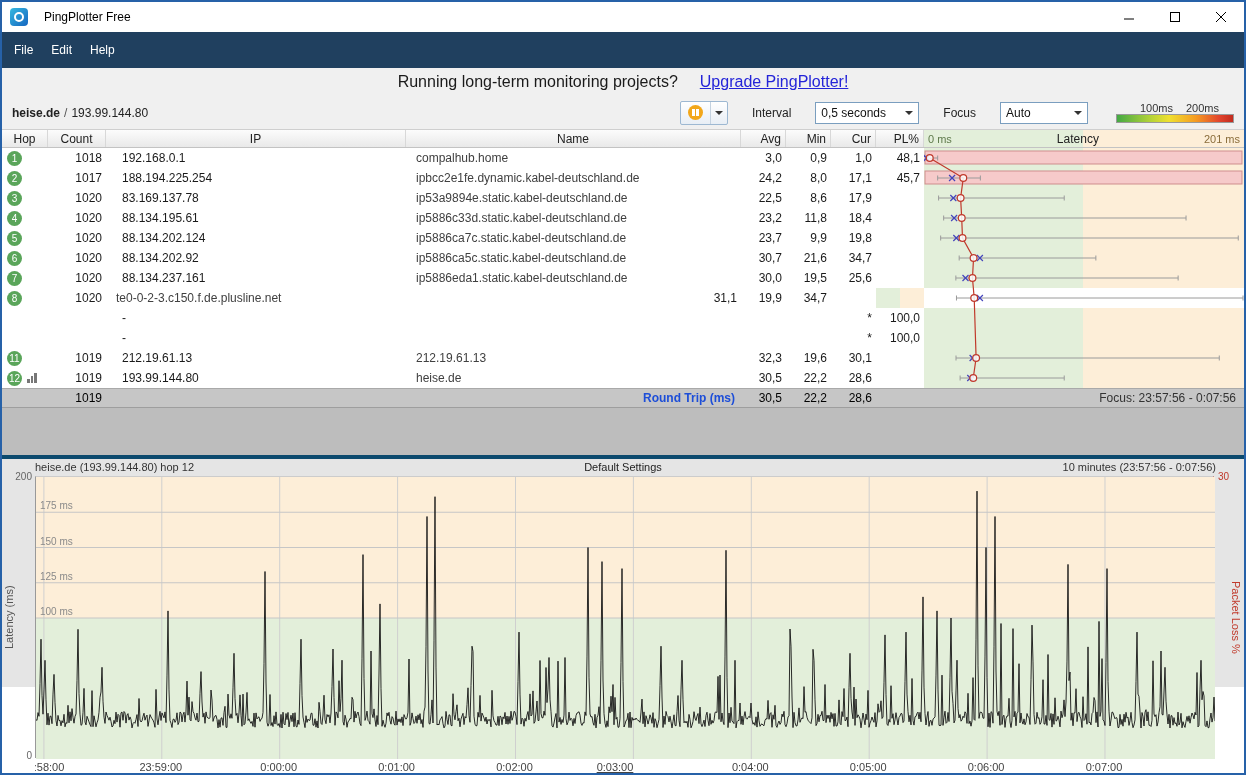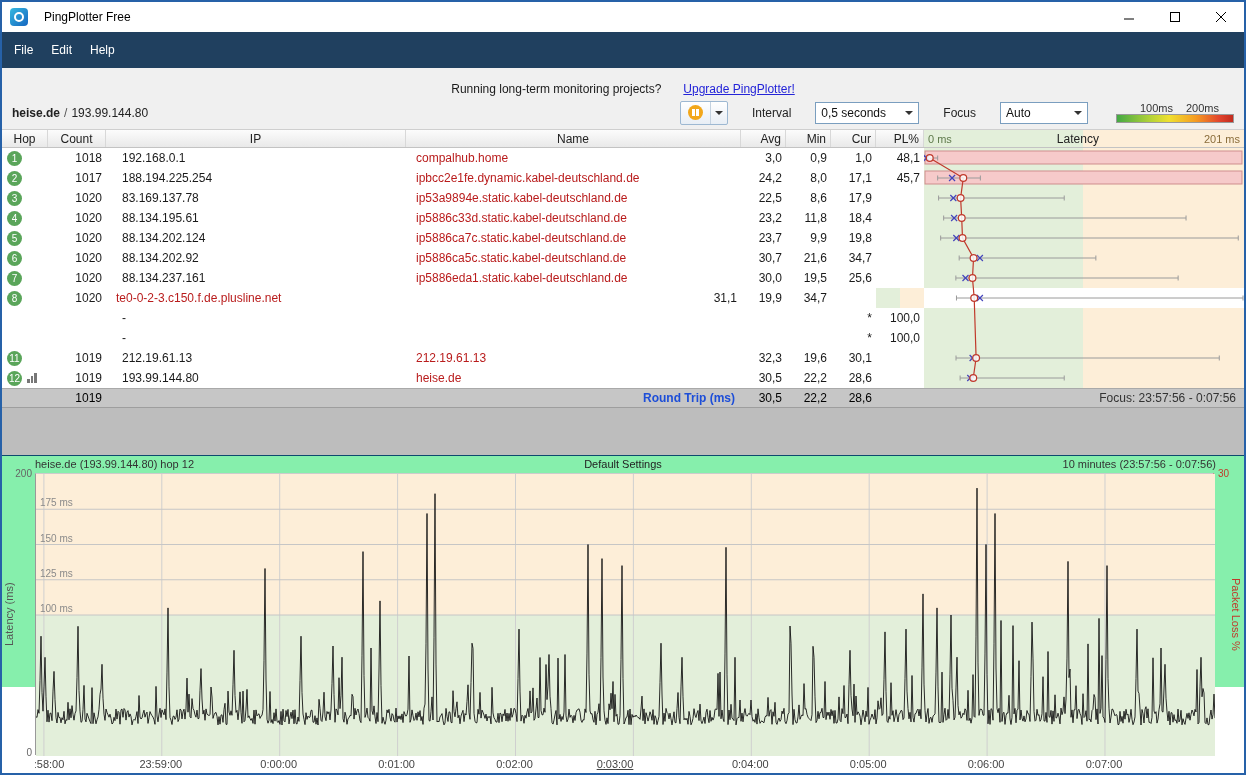--- a/index.html
+++ b/index.html
@@ -13,21 +13,21 @@
   .app-icon::after{content:"";position:absolute;inset:4px;border:2px solid #fff;border-radius:50%}
   .title{margin-left:16px;font-size:12px;color:#000}
   .win-controls{margin-left:auto;display:flex;height:100%}
   .wbtn{width:46px;height:100%;display:flex;align-items:center;justify-content:center;cursor:pointer}
 
   
   .menubar{height:36px;background:#20405f;display:flex;align-items:center;padding-left:3px}
   .menu-item{color:#fff;font-size:12px;padding:5px 9px;cursor:pointer}
 
   
-  .banner{height:28px;background:#f0f0f0;display:flex;align-items:flex-end;justify-content:center;font-size:12px;color:#1a1a1a}
+  .banner{height:28px;background:#f0f0f0;display:flex;align-items:center;justify-content:center;font-size:16px;color:#1a1a1a}
   .link{color:#2424d8;text-decoration:underline;margin-left:22px;cursor:pointer}
 
   
   .targetbar{height:34px;background:#f0f0f0;display:flex;align-items:center;padding:0 10px;border-bottom:1px solid #cfcfcf}
   .target-text{font-size:12px;color:#222}
   .target-text b{font-weight:bold}
   .sep{margin:0 4px;color:#555}
   .controls{margin-left:auto;display:flex;align-items:center;gap:24px}
   .pausewrap{display:flex;border:1px solid #9db8d2;border-radius:2px;background:linear-gradient(#ffffff,#e8eef5);height:24px}
   .pausebtn{width:30px;display:flex;align-items:center;justify-content:center;border-right:1px solid #c4d2e0;cursor:pointer}
@@ -52,36 +52,36 @@
   .th{display:flex;align-items:center;justify-content:center;border-right:1px solid #d8d8d8;overflow:hidden;cursor:pointer}
   .th.num{justify-content:flex-end;padding-right:4px}
   .th.lat{background:linear-gradient(90deg,#e3efda 0 49.75%,#fdeed8 49.75% 100%);justify-content:space-between;padding:0 4px;border-right:none}
   .th.lat .smin{color:#5f7a4c;font-size:11px}
   .th.lat .smax{color:#8a6d3b;font-size:11px}
   .tbody{position:relative;height:240px;background:#fff}
   .trow{height:20px;font-size:12px;align-items:center;color:#1a1a1a;cursor:default}
   .cell{overflow:hidden;white-space:nowrap;height:100%;display:flex;align-items:center}
   .cell.count,.cell.num{justify-content:flex-end;padding-right:4px}
   .cell.ip{padding-left:16px}
-  .cell.name{padding-left:10px;color:#b91c1c}
+  .cell.name{padding-left:10px;color:#404040}
   .cell.lat{background:linear-gradient(90deg,#e3efda 0 49.75%,#fdeed8 49.75% 100%)}
   .hopdot{width:15px;height:15px;border-radius:50%;background:#5aa55a;color:#fff;font-size:10px;display:flex;align-items:center;justify-content:center;margin-left:5px;flex:0 0 auto}
   .baricon{display:inline-flex;align-items:flex-end;gap:1px;margin-left:5px;height:10px}
   .baricon i{display:block;width:2.5px;background:#777}
   .latoverlay{position:absolute;top:0;left:922px;pointer-events:none}
 
   
   .summary{height:19px;background:#c6c6c6;font-size:12px;align-items:center;border-top:1px solid #a9a9a9}
   .summary .cell.rt{justify-content:flex-end;padding-right:6px;font-weight:bold;color:#1d4ed8}
   .summary .cell.focusrange{justify-content:flex-end;padding-right:8px;color:#333}
 
   .gray-gap{height:48px;background:#bdbdbd;border-top:1px solid #9e9e9e}
 
   
-  .lower{position:relative;height:232px;background:#86efac;border-top:1px solid #0c4a6e}
+  .lower{position:relative;height:232px;background:#e5e5e5;border-top:4px solid #0c4a6e}
   .gh-left{position:absolute;left:33px;top:2px;font-size:11px;color:#333}
   .gh-center{position:absolute;left:50%;transform:translateX(-50%);top:2px;font-size:11px;color:#222}
   .gh-right{position:absolute;right:28px;top:2px;font-size:11px;color:#333}
   .plot{position:absolute;left:33px;top:17px;width:1179px;height:282px;border-left:1px solid #999;border-bottom:1px solid #999;border-top:1px solid #ccc;border-right:1px solid #c0504d;cursor:crosshair}
   .ymax{position:absolute;left:0;top:12px;width:30px;text-align:right;font-size:10px;color:#666}
   .ymin{position:absolute;left:0;top:291px;width:30px;text-align:right;font-size:10px;color:#666}
   .ylab{position:absolute;left:1px;top:17px;height:282px;writing-mode:vertical-rl;transform:rotate(180deg);display:flex;align-items:center;justify-content:center;font-size:11px;color:#555}
   .plmax{position:absolute;left:1216px;top:12px;font-size:10px;color:#c0392b}
   .pllab{position:absolute;right:2px;top:17px;height:282px;writing-mode:vertical-rl;display:flex;align-items:center;justify-content:center;font-size:11px;color:#c0392b}
   .xlabels{position:absolute;left:33px;top:302px;width:1179px;height:15px;overflow:hidden;font-size:11px;color:#444}

